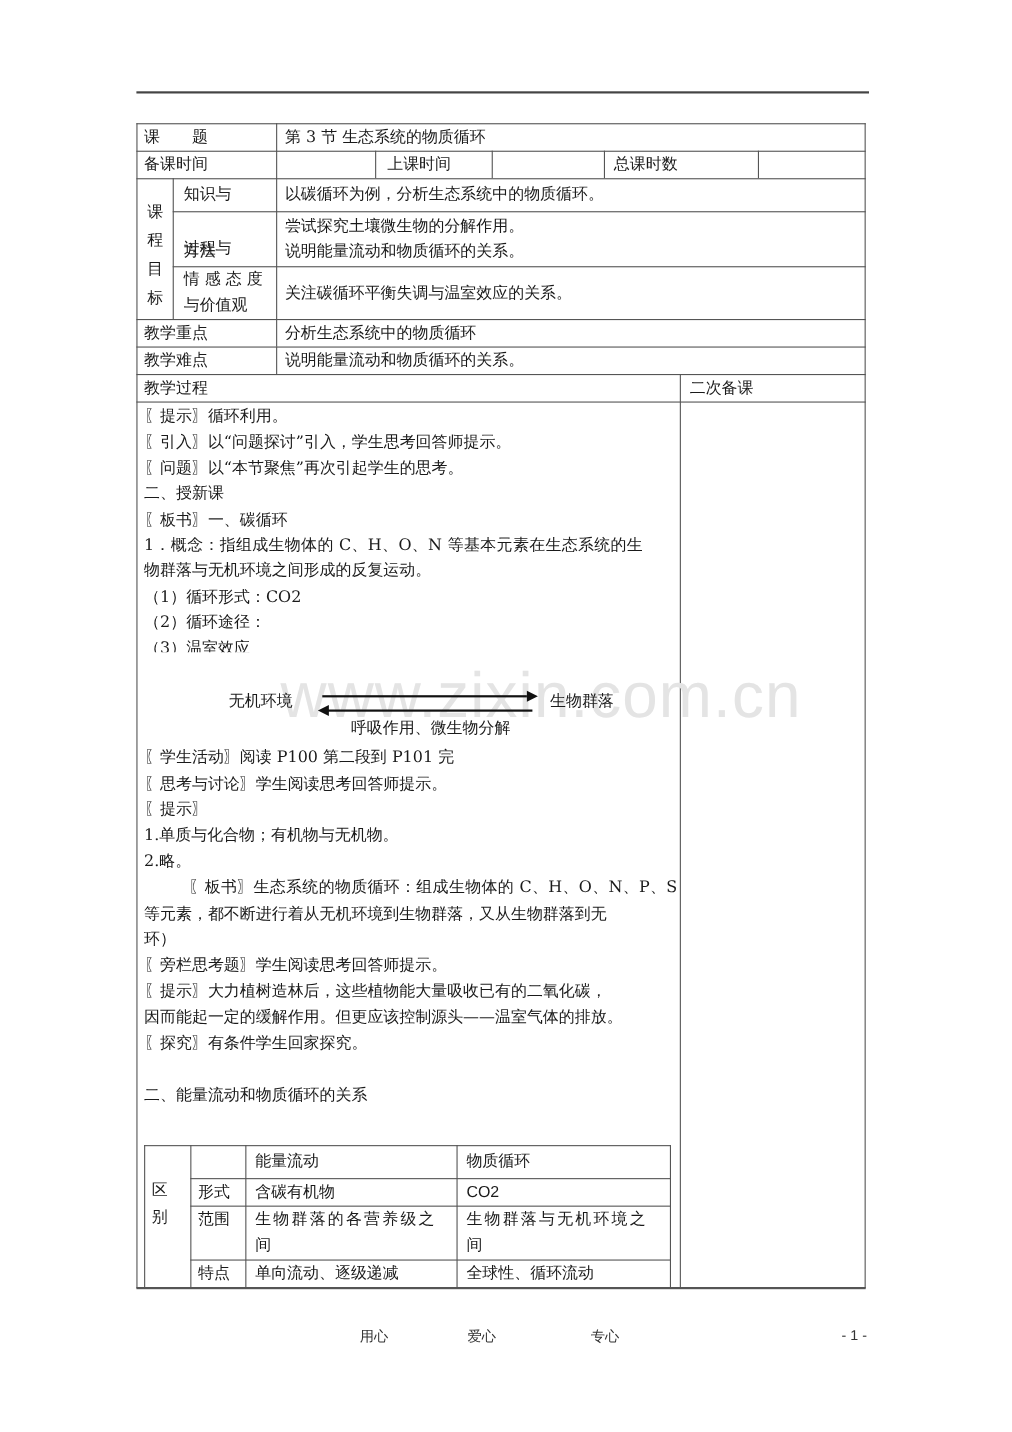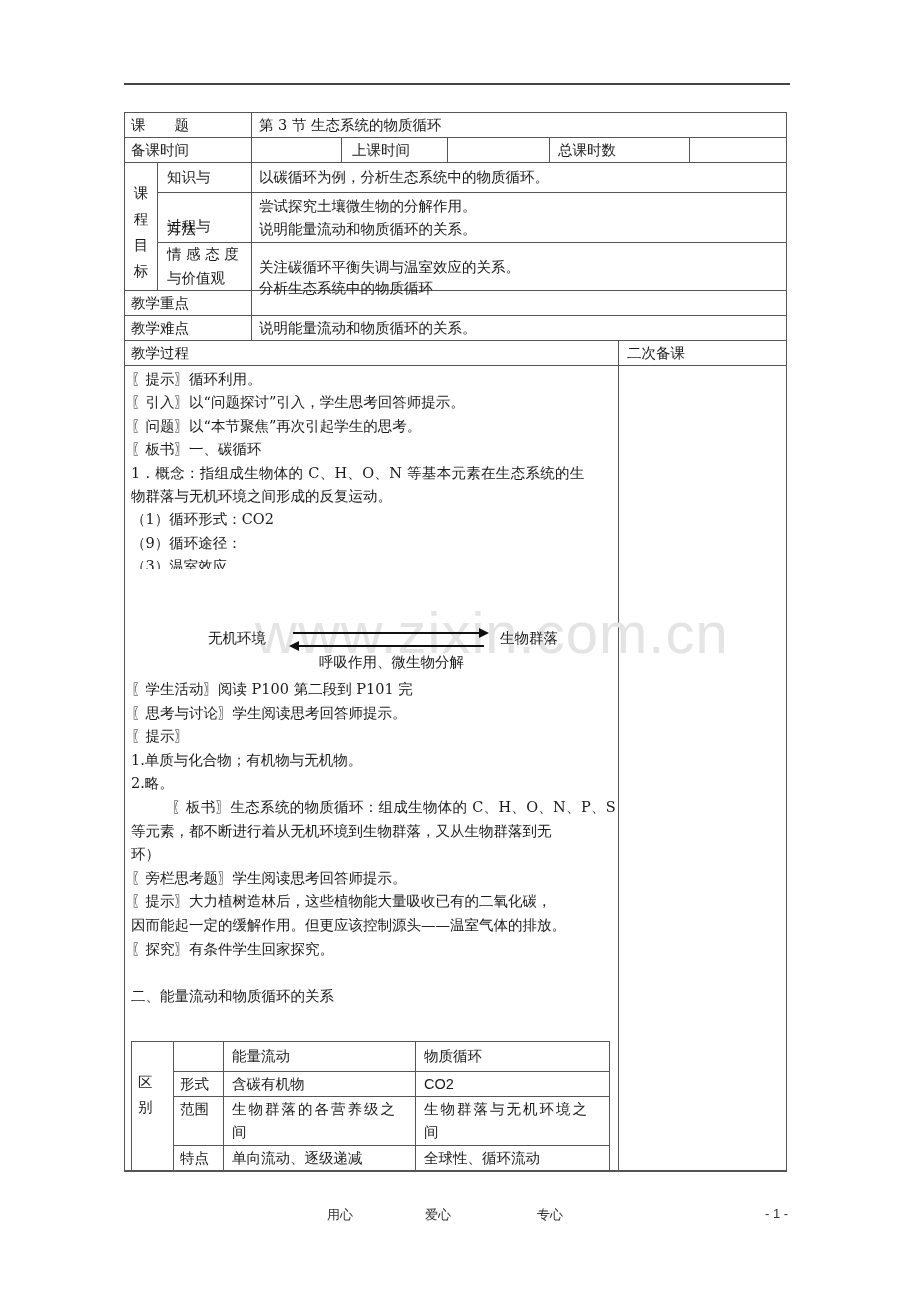--- a/index.html
+++ b/index.html
@@ -83,38 +83,39 @@
 <span class="txt" style="left:167px; top:192px;margin-top:24px;">过程与</span>
 <span class="txt" style="left:167px; top:219px;">方法</span>
 <span class="txt" style="left:259px; top:196px;">尝试探究土壤微生物的分解作用。</span>
 <span class="txt" style="left:259px; top:219px;">说明能量流动和物质循环的关系。</span>
 
 <span class="txt" style="left:167px; top:244px;">情 感 态 度</span>
 <span class="txt" style="left:167px; top:268px;">与价值观</span>
 <span class="txt" style="left:259px; top:257px;">关注碳循环平衡失调与温室效应的关系。</span>
 
 <span class="txt" style="left:131px; top:293px;">教学重点</span>
-<span class="txt" style="left:259px; top:278px;text-align:center;">分析生态系统中的物质循环</span>
+<span class="txt" style="left:259px; top:293px;text-align:center;">分析生态系统中的物质循环</span>
 <span class="txt" style="left:131px; top:318px;">教学难点</span>
 <span class="txt" style="left:259px; top:318px;">说明能量流动和物质循环的关系。</span>
 
 <span class="txt" style="left:131px; top:343px;">教学过程</span>
 <span class="txt" style="left:627px; top:343px;">二次备课</span>
 
 <div class="watermark">www.zixin.com.cn</div>
 
 <div class="abs" style="left:131px; top:368px; width:485px; line-height:23.4px;">
   <div>〖提示〗循环利用。</div>
   <div>〖引入〗以“问题探讨”引入，学生思考回答师提示。</div>
   <div>〖问题〗以“本节聚焦”再次引起学生的思考。</div>
+  <div>二、授新课</div>
   <div>〖板书〗一、碳循环</div>
   <div style="letter-spacing:0.3px;">1．概念：指组成生物体的 C、H、O、N 等基本元素在生态系统的生</div>
   <div>物群落与无机环境之间形成的反复运动。</div>
   <div>（1）循环形式：CO2</div>
-  <div>（9）循环途径：</div>
+  <div>（2）循环途径：</div>
   <div style="height:14px; overflow:hidden;">（3）温室效应</div>
 </div>
 
 <div>
   <span class="txt" style="left:208px; top:628px;text-align:right;">无机环境</span>
   <div class="arrow-line" style="left:293px; top:632px; width:186px;"></div>
   <div class="arrow-head-right" style="left:479px; top:628px;"></div>
   <div class="arrow-line" style="left:298px; top:645px; width:186px;"></div>
   <div class="arrow-head-left" style="left:289px; top:641px;"></div>
   <span class="txt" style="left:500px; top:628px;">生物群落</span>

